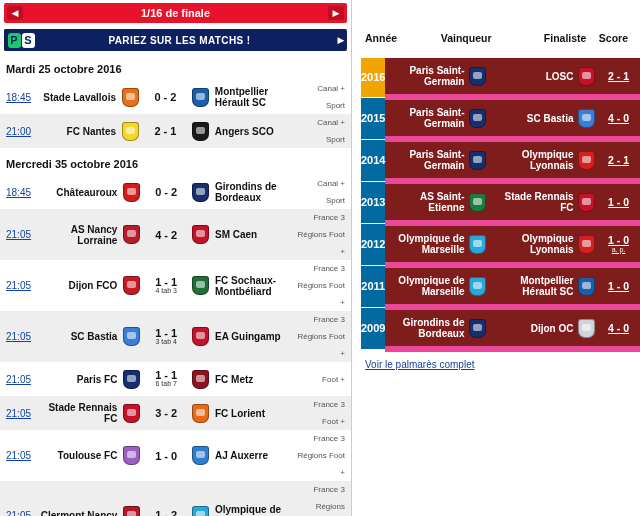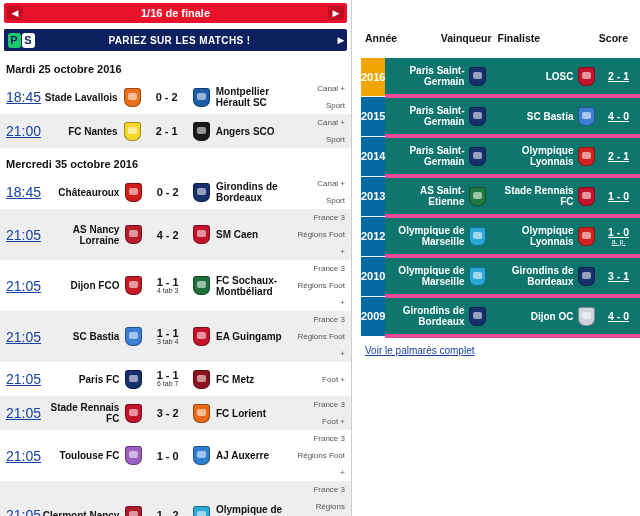--- a/index.html
+++ b/index.html
@@ -103,21 +103,21 @@
   }
 
   .match-table { width: 100%; border-collapse: collapse; }
   .match-row { height: 34px; }
   .match-row.alt { background: #eeeeee; }
   .match-row td { vertical-align: middle; padding: 0; }
 
   .cell-time {
     width: 40px;
     padding-left: 6px !important;
-    font-size: 14px;
+    font-size: 10px;
     color: #1542a0;
     text-decoration: underline;
     cursor: pointer;
     white-space: nowrap;
     margin-left: 28px;
   }
   .cell-home {
     width: 86px;
     text-align: right;
     font-size: 10px;
@@ -190,39 +190,39 @@
     display: flex;
     align-items: flex-end;
     height: 20px;
     font-size: 10.5px;
     font-weight: bold;
     color: #111111;
     border-bottom: 0;
   }
   .ph-year { width: 46px; padding-left: 4px; }
   .ph-winner { width: 92px; text-align: right; padding-right: 6px; }
-  .ph-final { width: 96px; text-align: left; padding-right: 6px; }
+  .ph-final { width: 96px; text-align: right; padding-right: 6px; }
   .ph-score { width: 40px; text-align: right; padding-right: 4px; }
 
   .palm-table { width: 100%; border-collapse: collapse; margin-top: 14px; }
   .palm-row { height: 36px; }
   .palm-row td { vertical-align: middle; padding: 0; }
   .pc-year {
     width: 46px;
     background: #0369a1;
     color: #ffffff;
     font-size: 11px;
     font-weight: bold;
     text-align: center;
     border-bottom: 1px solid #ffffff;
   }
   .pc-year.highlight { background: #f0a500; color: #ffffff; }
   .pc-main {
-    background: #0f766e;
-    border-bottom: 4px solid #ec4899;
+    background: #7f1d1d;
+    border-bottom: 6px solid #ec4899;
     color: #ffffff;
   }
   .pc-inner { display: flex; align-items: center; height: 36px; }
   .pc-team-name {
     font-size: 10px;
     font-weight: bold;
     line-height: 11px;
     text-align: right;
     color: #ffffff;
   }
@@ -442,28 +442,28 @@
               <div class="pc-inner">
                 <div class="pc-team-name w-name">Olympique de Marseille</div>
                 <span class="crest" style="background: rgb(42, 168, 216);"></span>
                 <div class="pc-team-name f-name" style="margin-left: 6px;">Olympique Lyonnais</div>
                 <span class="crest" style="background: rgb(211, 32, 32);"></span>
                 <div class="pc-score link"><span>1 - 0</span><span class="sub">a. p.</span></div>
               </div>
             </td>
           </tr>
           <tr class="palm-row">
-            <td class="pc-year">2010</td>
+            <td class="pc-year">2011</td>
             <td class="pc-main">
               <div class="pc-inner">
                 <div class="pc-team-name w-name">Olympique de Marseille</div>
                 <span class="crest" style="background: rgb(42, 168, 216);"></span>
-                <div class="pc-team-name f-name" style="margin-left: 6px;">Girondins de Bordeaux</div>
-                <span class="crest" style="background: rgb(22, 48, 110);"></span>
-                <div class="pc-score link"><span>3 - 1</span></div>
+                <div class="pc-team-name f-name" style="margin-left: 6px;">Montpellier Hérault SC</div>
+                <span class="crest" style="background: rgb(28, 95, 168);"></span>
+                <div class="pc-score link"><span>1 - 0</span></div>
               </div>
             </td>
           </tr>
           <tr class="palm-row">
             <td class="pc-year">2009</td>
             <td class="pc-main">
               <div class="pc-inner">
                 <div class="pc-team-name w-name">Girondins de Bordeaux</div>
                 <span class="crest" style="background: rgb(22, 48, 110);"></span>
                 <div class="pc-team-name f-name" style="margin-left: 6px;">Dijon OC</div>

